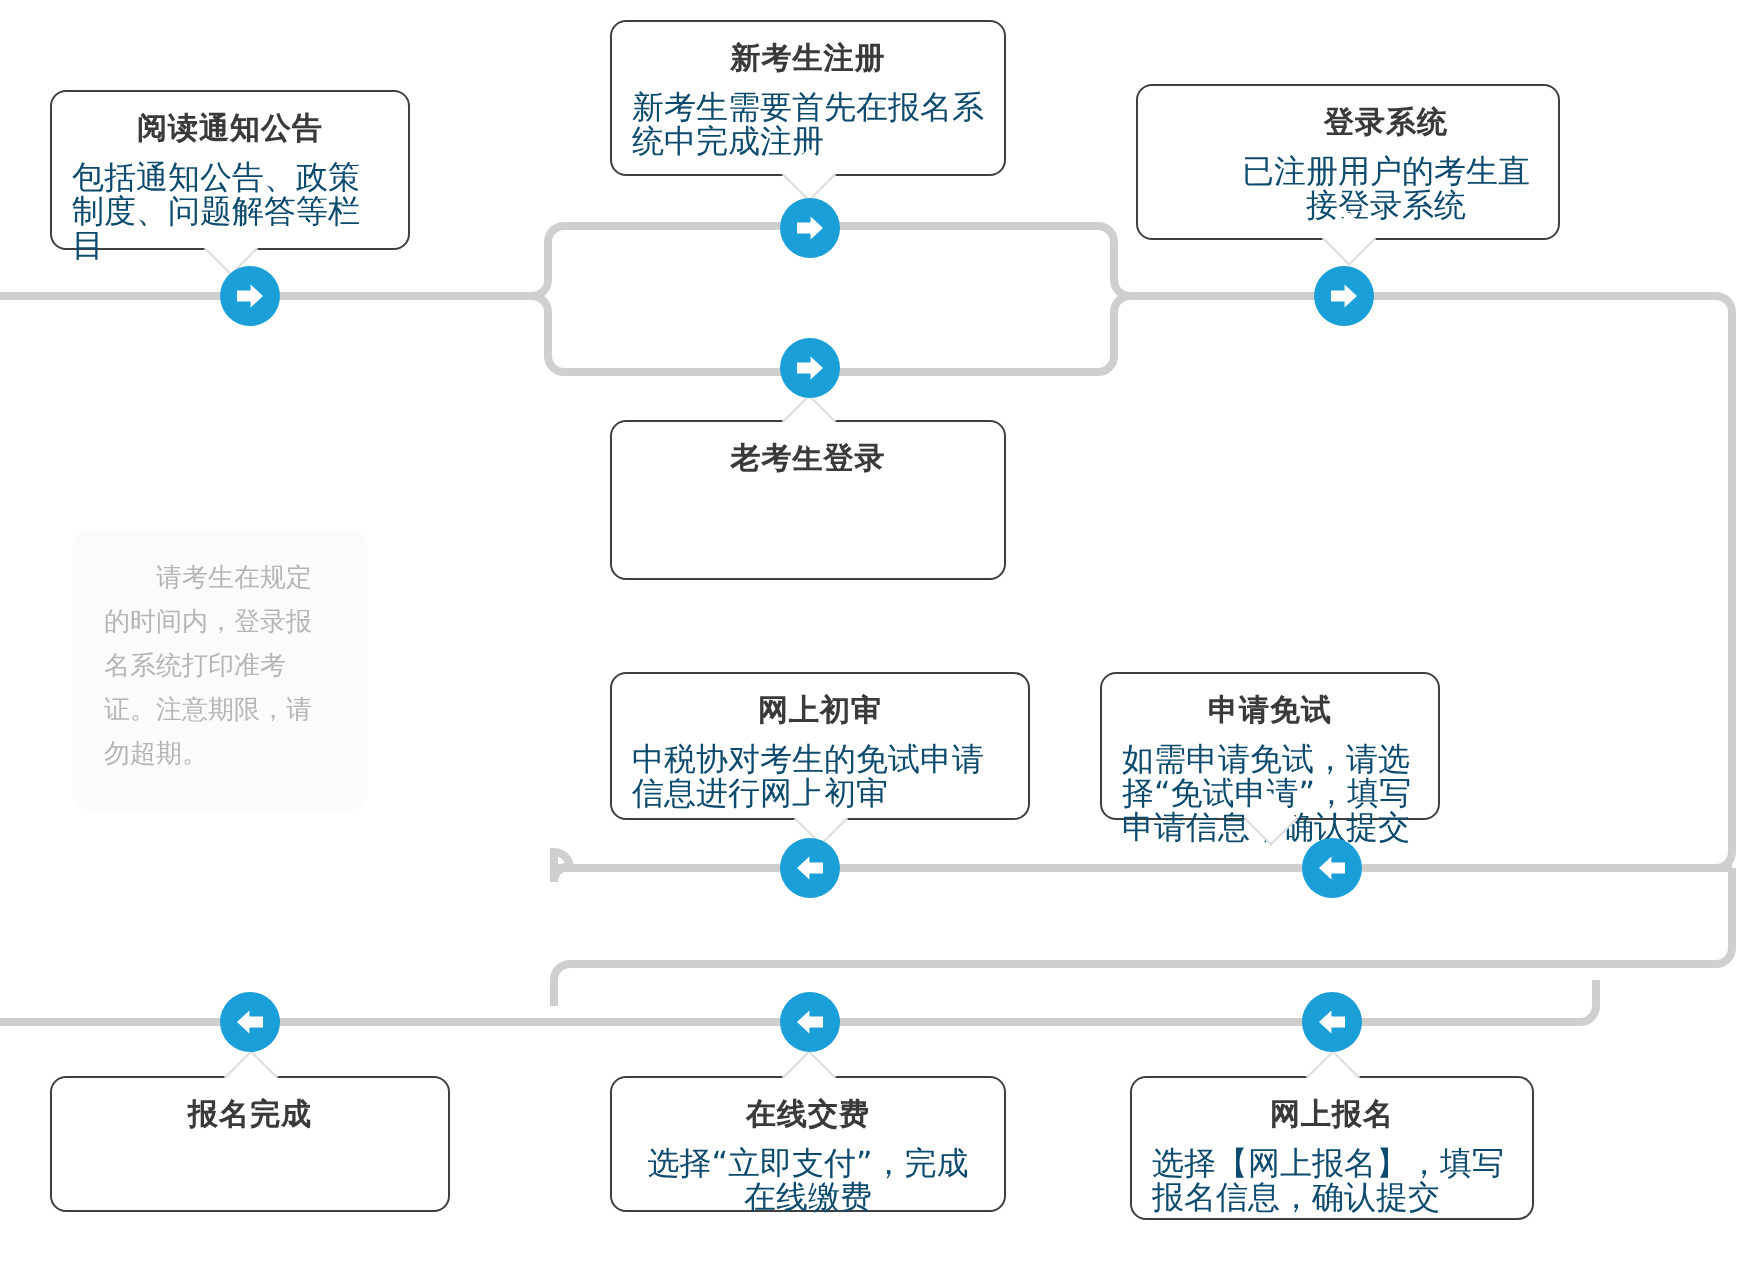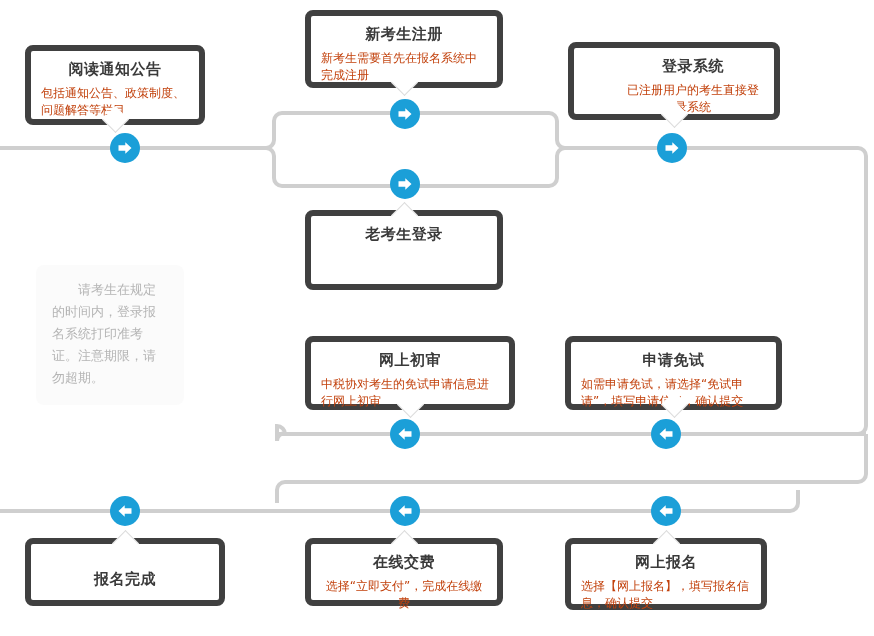--- a/index.html
+++ b/index.html
@@ -25,46 +25,46 @@
     top: 0;
     width: 874px;
     height: 636px;
     pointer-events: none;
   }
   
   .box {
     position: absolute;
     box-sizing: border-box;
     background: #ffffff;
-    border: 6px solid #404040;
+    border: 1px solid #404040;
     border-radius: 8px;
     text-align: center;
     padding: 8px 10px 10px 10px;
   }
   .box .title {
     font-size: 15px;
     font-weight: bold;
     color: #3a3a3a;
     line-height: 21px;
     letter-spacing: 0.5px;
     white-space: nowrap;
   }
   .box .desc {
-    font-size: 12px;
-    color: #c2410c;
+    font-size: 16px;
+    color: #0c4a6e;
     line-height: 17px;
     margin-top: 5px;
     text-align: left;
   }
   .box.center-desc .desc {
     text-align: center;
   }
   .box.title-only {
     display: flex;
-    align-items: flex-end;
+    align-items: flex-start;
     justify-content: center;
   }
   
   .tail {
     position: absolute;
     width: 18px;
     height: 18px;
     background: #ffffff;
     border-left: 1px solid #dcdcdc;
     border-top: 1px solid #dcdcdc;
@@ -161,21 +161,21 @@
   <div class="tips" style="left:36px; top:265px; width:148px; height:140px;">
     <span>请考生在规定的时间内，登录报名系统打印准考证。注意期限，请勿超期。</span>
   </div>
 
   <div class="box" style="left:305px; top:336px; width:210px; height:74px;">
     <div class="title">网上初审</div>
     <div class="desc">中税协对考生的免试申请信息进行网上初审</div>
     <span class="tail down"></span>
   </div>
 
-  <div class="box" style="left:565px; top:336px; width:217px; height:74px;">
+  <div class="box" style="left:550px; top:336px; width:170px; height:74px;">
     <div class="title">申请免试</div>
     <div class="desc">如需申请免试，请选择“免试申请”，填写申请信息，确认提交</div>
     <span class="tail down"></span>
   </div>
 
   <div class="box title-only" style="left:25px; top:538px; width:200px; height:68px;">
     <div class="title">报名完成</div>
     <span class="tail up"></span>
   </div>
 

